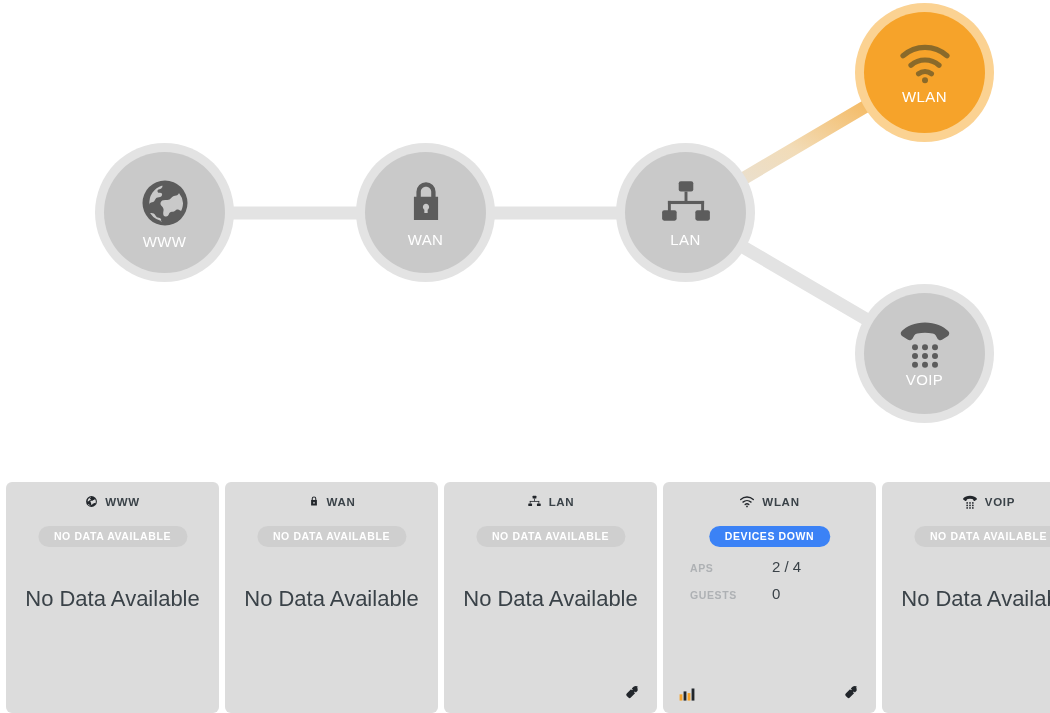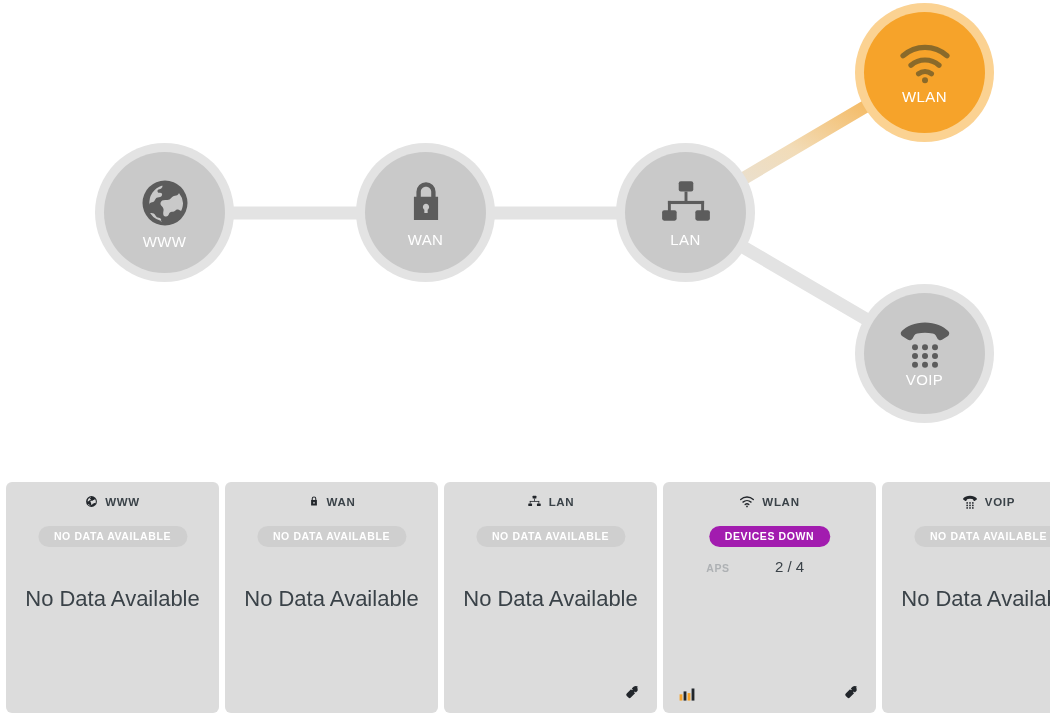--- a/index.html
+++ b/index.html
@@ -39,30 +39,30 @@
   .card-head { display: flex; align-items: center; justify-content: center;
                gap: 7px; padding-top: 17px; height: 22px; }
   .card-head-icon { display: inline-flex; align-items: center; }
   .card-title { font-size: 11.5px; font-weight: bold; color: #3a4248;
                 letter-spacing: .7px; }
   .badge { position: absolute; left: 50%; transform: translateX(-50%); top: 44px;
            height: 21px; line-height: 21px; border-radius: 11px;
            font-size: 10.5px; font-weight: bold; letter-spacing: .6px;
            color: #ffffff; text-align: center; padding: 0 16px; white-space: nowrap; }
   .badge.nodata { background: #cfcfcf; }
-  .badge.down   { background: #a21caf; }
+  .badge.down   { background: #3b82f6; }
 
   .nodata-text { position: absolute; left: 0; right: 0; top: 104px;
                  text-align: center; font-size: 22px; color: #3a4248; }
 
-  .stats { position: absolute; left: 14px; top: 76px; right: 16px; text-align: center; }
+  .stats { position: absolute; left: 27px; top: 76px; right: 16px; }
   .stat-row { display: flex; align-items: baseline; height: 27px; }
   .stat-label { width: 82px; font-size: 10.5px; font-weight: bold;
                 letter-spacing: .6px; color: #aeb1b4; }
-  .stat-value { font-size: 15px; color: #3a4248; margin-left: 16px; }
+  .stat-value { font-size: 15px; color: #3a4248; }
 
   .card-foot { position: absolute; left: 0; right: 0; bottom: 8px; height: 24px; }
   .foot-left  { position: absolute; left: 16px;  bottom: 0; }
   .foot-right { position: absolute; right: 16px; bottom: 0; }
 </style>
 </head>
 <body>
 
 <div id="app">
 
@@ -221,20 +221,24 @@
         </span>
         <span class="card-title">WLAN</span>
       </div>
       <div class="badge down">DEVICES DOWN</div>
 
       <div class="stats">
         <div class="stat-row">
           <span class="stat-label">APS</span>
           <span class="stat-value">2 / 4</span>
         </div>
+        <div class="stat-row">
+          <span class="stat-label">GUESTS</span>
+          <span class="stat-value">0</span>
+        </div>
       </div>
 
       <div class="card-foot">
         <span class="foot-left">
           <svg width="17" height="15" viewBox="0 0 20 18">
             <rect x="0.5" y="10" width="3.4" height="7.5" fill="#f6a32a"></rect>
             <rect x="5.3" y="6.5" width="3.4" height="11" fill="#22262b"></rect>
             <rect x="10.1" y="8.5" width="3.4" height="9" fill="#f6a32a"></rect>
             <rect x="14.9" y="3" width="3.4" height="14.5" fill="#22262b"></rect>
           </svg>

